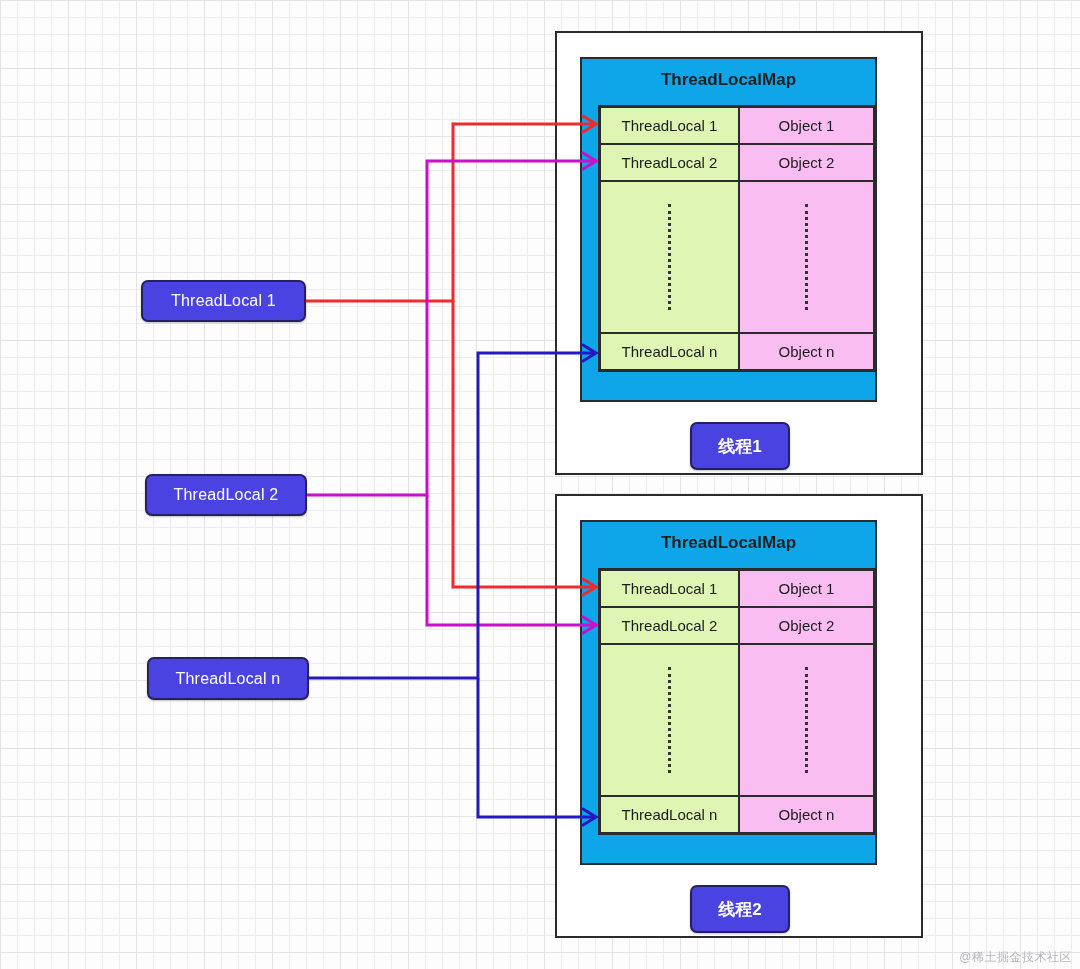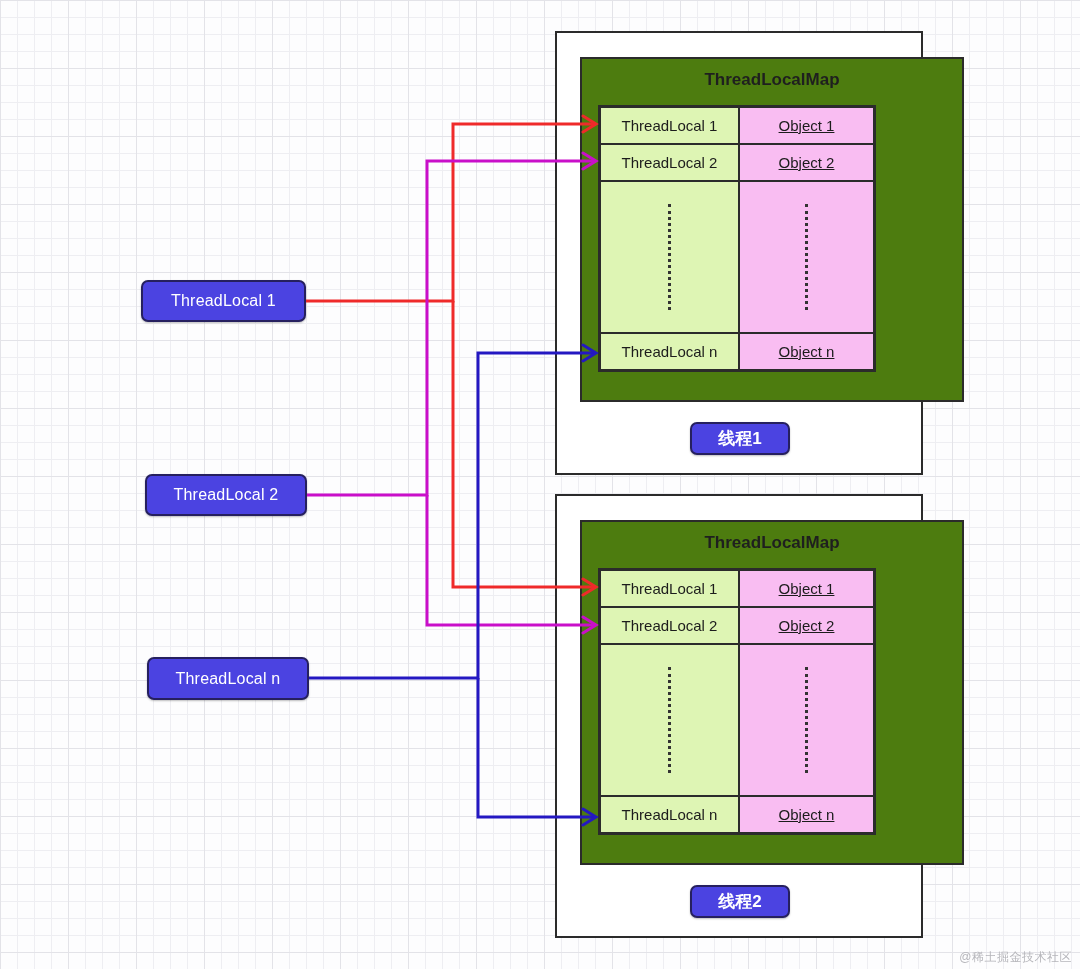--- a/index.html
+++ b/index.html
@@ -29,43 +29,43 @@
 
   
   .thread-box{
     position:absolute; left:555px; width:368px; height:444px;
     background:#ffffff; border:2.5px solid #2b2b2b;
   }
   #thread-box-1{ top:31px; }
   #thread-box-2{ top:494px; }
 
   .map{
-    position:absolute; left:23px; top:24px; width:384px; height:345px;
-    background:#4d7c0f; border:2.5px solid #2b2b2b;
+    position:absolute; left:23px; top:24px; width:297px; height:345px;
+    background:#0ea5e9; border:2.5px solid #2b2b2b;
   }
   .map-title{
     position:absolute; left:0; top:11px; width:100%; text-align:center;
     font-size:17px; font-weight:bold; color:#1f1f1f;
   }
   .entry-table{
     position:absolute; left:16px; top:46px; width:278px; height:267px;
     border:2px solid #2b2b2b;
     display:grid; grid-template-columns:139px 1fr; grid-template-rows:37px 37px 1fr 37px;
   }
   .cell{
     display:flex; align-items:center; justify-content:center;
     font-size:15px; font-weight:500; color:#1c1c1c; border:1.25px solid #2b2b2b;
   }
   .cell.key{ background:#def5b4; }
-  .cell.val{ background:#f9bdf2;text-decoration:underline; }
+  .cell.val{ background:#f9bdf2; }
   .dots{
     width:3px; height:106px; border-left:3px dotted #333333;
   }
   .thread-btn{
-    position:absolute; left:133px; top:389px; width:100px; height:33px;
+    position:absolute; left:133px; top:389px; width:100px; height:48px;
     display:flex; align-items:center; justify-content:center;
     background:#4b43e1; border:2.5px solid #26205f; border-radius:7px;
     color:#ffffff; font-size:17px; font-weight:bold;
     box-shadow:0 1px 2px rgba(0,0,0,.25);
   }
 
   
   #connectors{ position:absolute; left:0; top:0; width:1080px; height:969px;
     pointer-events:none; z-index:5; }
 

